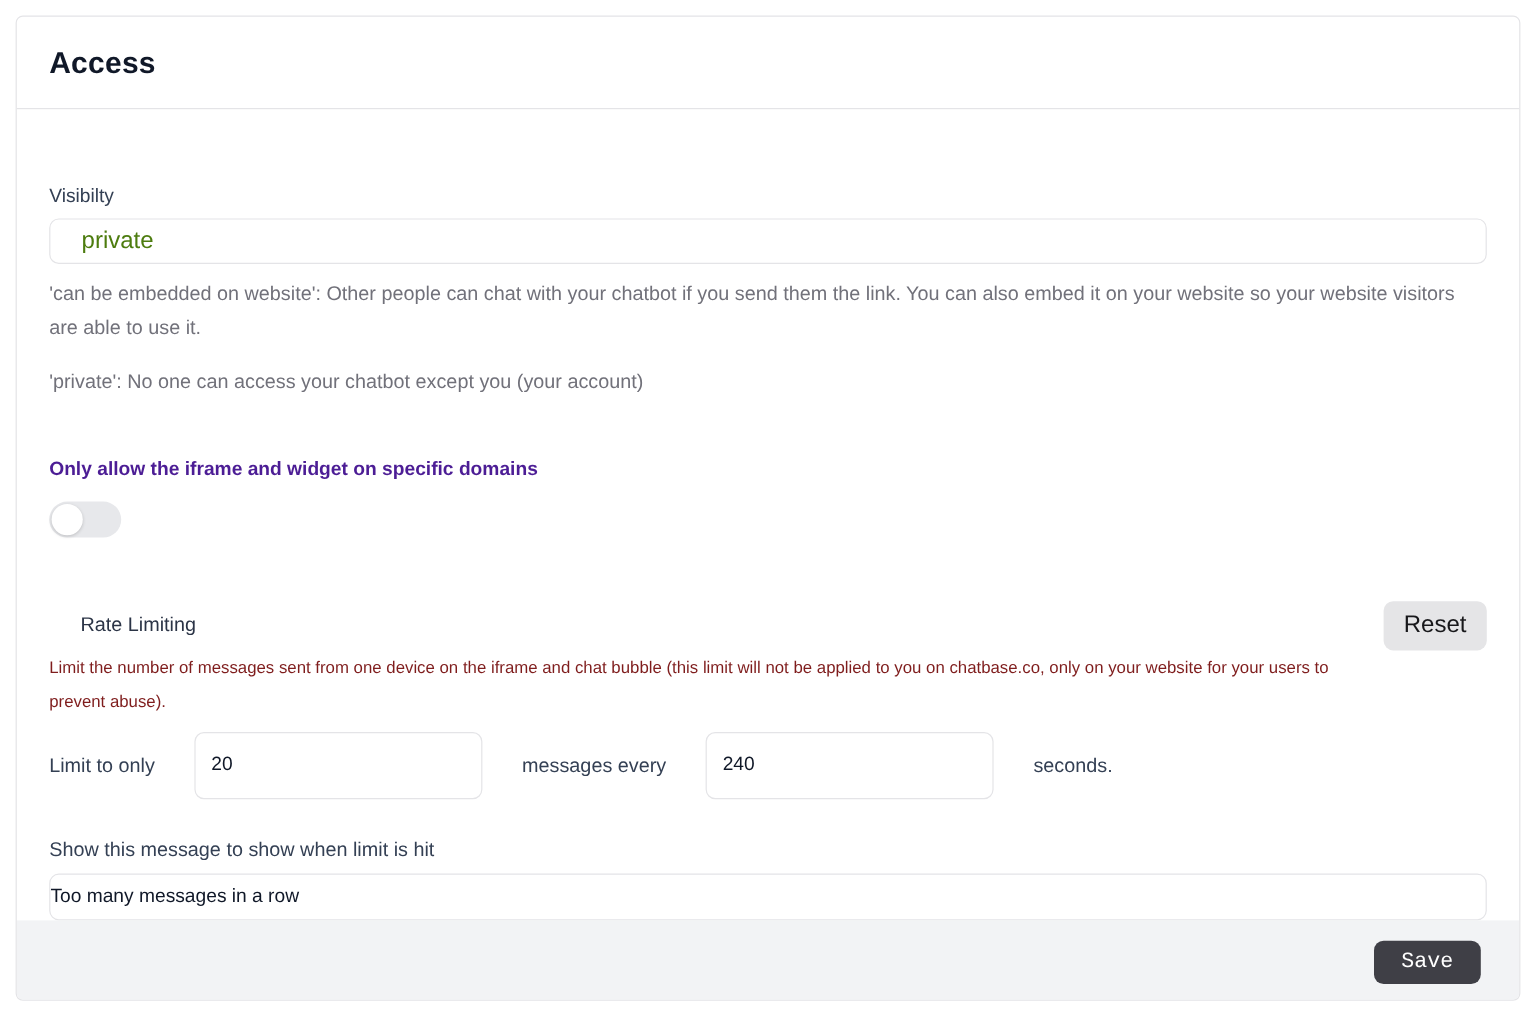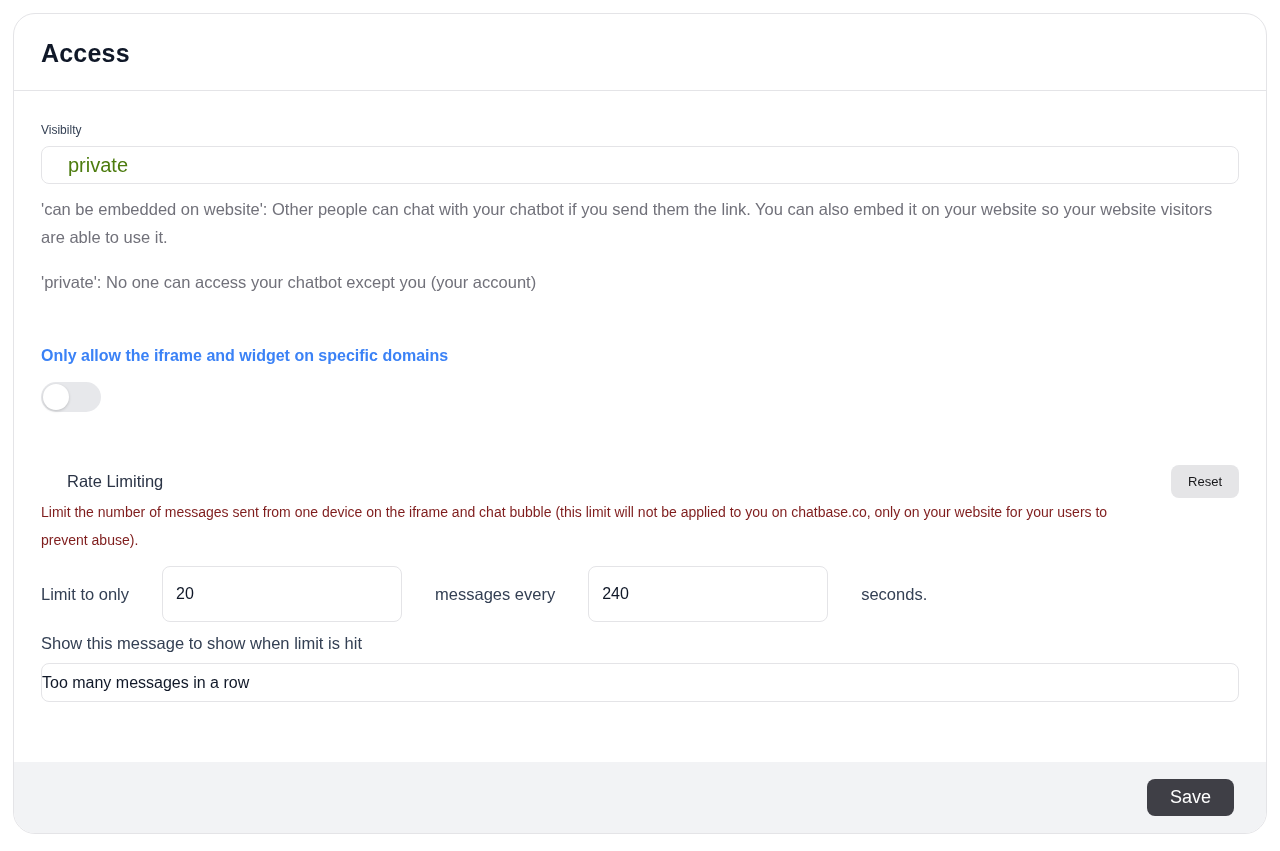--- a/index.html
+++ b/index.html
@@ -8,44 +8,45 @@
     background: #ffffff;
     font-family: "Liberation Sans", "DejaVu Sans", sans-serif;
     color: #101828;
   }
   .card {
     position: absolute;
     left: 13px; top: 13px;
     width: 1254px; height: 821px;
     background: #ffffff;
     border: 1px solid #e4e4e7;
-    border-radius: 22px;
+    border-radius: 6px;
     display: flex;
     flex-direction: column;
     overflow: hidden;
   }
   .card-header {
     padding: 25px 27px 22px 27px;
     border-bottom: 1px solid #e4e4e7;
     flex: none;
   }
   .card-title {
     font-size: 25px;
     font-weight: 700;
     color: #101828;
     letter-spacing: 0.2px;
   }
   .card-body {
     padding: 32px 27px 0 27px;
     flex: 1 1 auto;
   }
   .field-label {
-    font-size: 12px;
+    font-size: 16px;
     color: #344054;
     margin-bottom: 9px;
+    margin-top: 32px;
   }
   .select-box {
     width: 100%;
     height: 38px;
     border: 1px solid #e4e4e7;
     border-radius: 8px;
     background: #ffffff;
     font-family: inherit;
     font-size: 20px;
     color: #4d7c0f;
@@ -58,21 +59,21 @@
     font-size: 16.5px;
     line-height: 28px;
     color: #71717a;
   }
   .help-text.first { margin-top: 17px; }
   .help-text.second { margin-top: 11px; }
   .domains-section { margin-top: 51px; }
   .domains-label {
     font-size: 16px;
     font-weight: 700;
-    color: #3b82f6;
+    color: #4c1d95;
     margin-bottom: 17px;
   }
   .toggle {
     position: relative;
     width: 60px; height: 30px;
     background: #e7e8eb;
     border-radius: 15px;
     cursor: pointer;
   }
   .toggle-knob {
@@ -90,21 +91,21 @@
     justify-content: space-between;
     margin-left: 26px;
   }
   .rate-title {
     font-size: 16.5px;
     font-weight: 500;
     color: #2b3446;
   }
   .reset-button {
     font-family: inherit;
-    font-size: 13px;
+    font-size: 20px;
     color: #18181b;
     background: #e5e5e7;
     border: none;
     border-radius: 8px;
     padding: 9px 17px;
     cursor: pointer;
   }
   .rate-desc {
     margin-top: 0;
     font-size: 14px;
@@ -126,21 +127,21 @@
     width: 240px;
     height: 56px;
     border: 1px solid #e4e4e7;
     border-radius: 8px;
     font-family: inherit;
     font-size: 16px;
     color: #101828;
     padding: 0 13px;
     outline: none;
   }
-  .message-section { margin-top: 12px; }
+  .message-section { margin-top: 33px; }
   .message-label {
     font-size: 16.5px;
     color: #344054;
     margin-bottom: 10px;
   }
   .text-input {
     width: 100%;
     height: 39px;
     border: 1px solid #e4e4e7;
     border-radius: 8px;
@@ -153,21 +154,21 @@
   .card-footer {
     flex: none;
     margin-top: auto;
     background: #f2f3f5;
     padding: 17px 32px;
     display: flex;
     justify-content: flex-end;
     align-items: center;
   }
   .save-button {
-    font-family: Liberation Sans, sans-serif;
+    font-family: Liberation Mono, monospace;
     font-size: 18px;
     color: #ffffff;
     background: #3f3f46;
     border: none;
     border-radius: 8px;
     padding: 8px 23px;
     cursor: pointer;
   }
 </style>
 </head>

